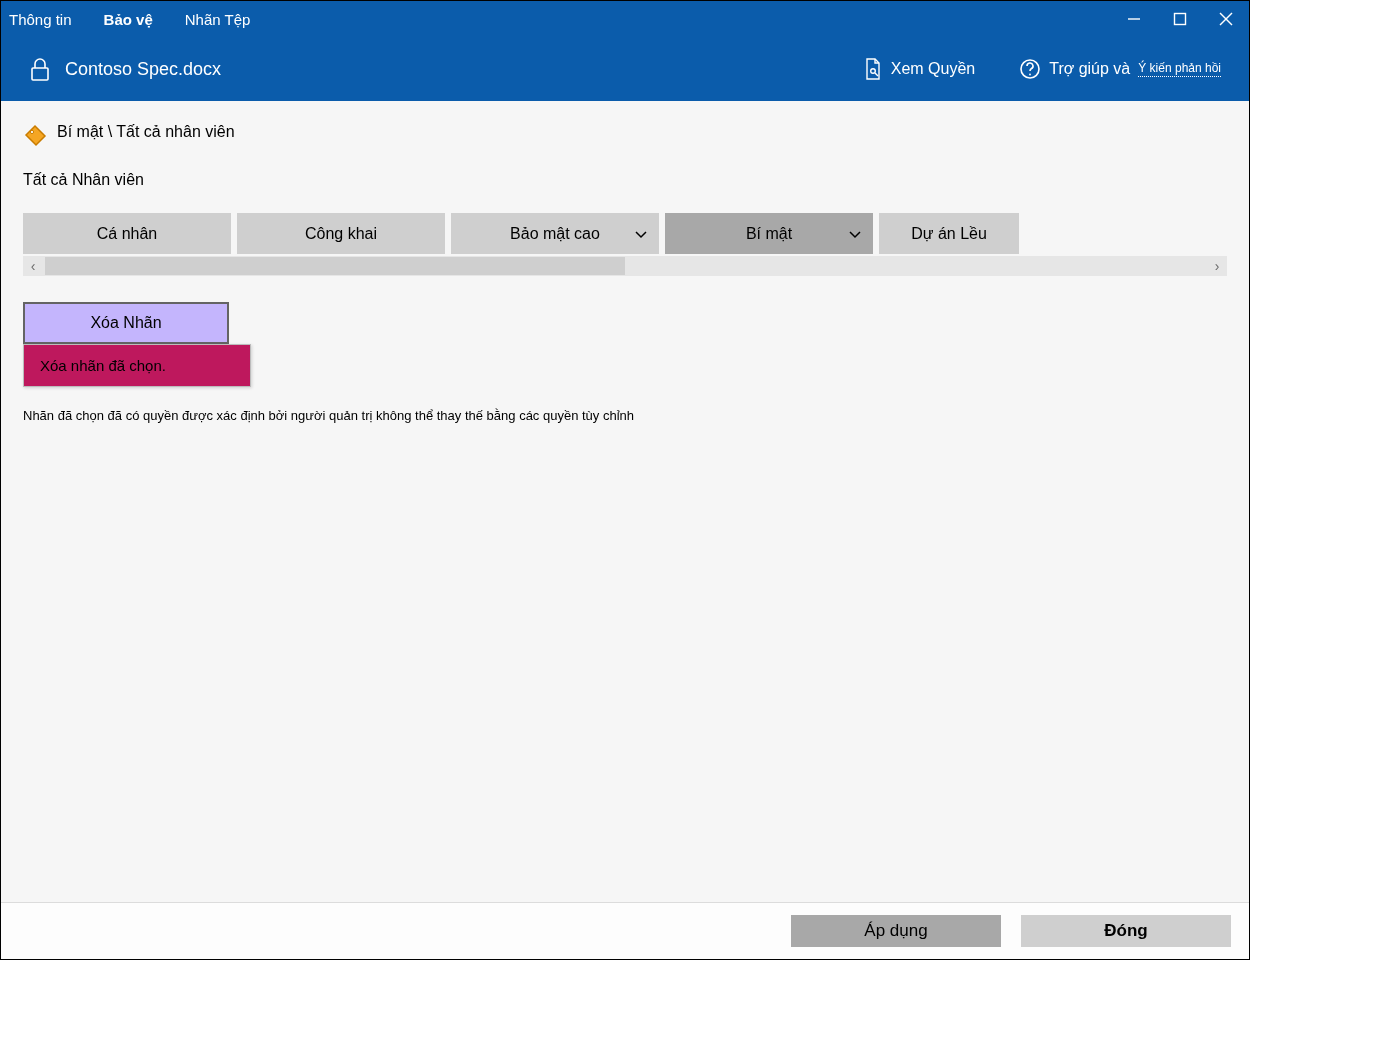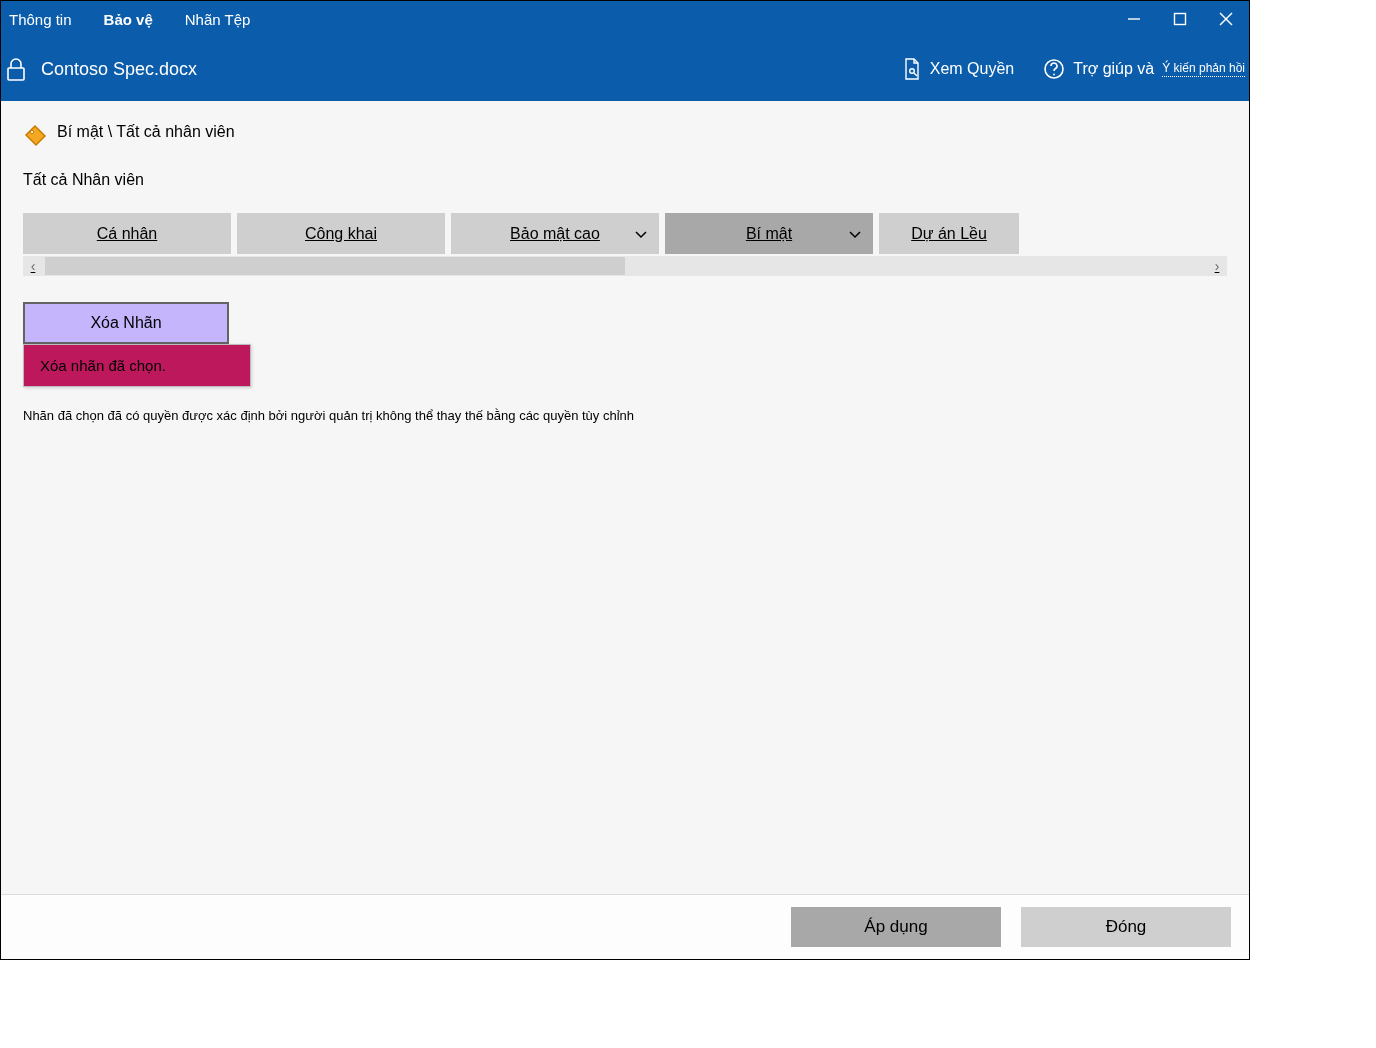--- a/index.html
+++ b/index.html
@@ -51,33 +51,33 @@
       height: 36px;
       display: flex;
       align-items: center;
       justify-content: center;
       cursor: pointer;
     }
     .header-bottom {
       display: flex;
       align-items: center;
       height: 64px;
-      padding: 0 4px;
+      padding: 0 28px;
     }
     .file-title-wrap {
       display: flex;
       align-items: center;
       gap: 14px;
       font-size: 18px;
     }
     .header-right {
       margin-left: auto;
       display: flex;
       align-items: center;
-      gap: 29px;
+      gap: 44px;
       font-size: 16px;
     }
     .header-link {
       display: flex;
       align-items: center;
       gap: 8px;
       cursor: pointer;
     }
     .feedback-part {
       font-size: 12px;
@@ -101,21 +101,20 @@
       font-size: 16px;
     }
     .subheading {
       padding: 14px 22px 10px 22px;
       font-size: 16px;
       color: #000000;
     }
     
     .label-bar {
       padding: 14px 22px 0 22px;
-      text-decoration: underline;
     }
     .label-buttons {
       display: flex;
       gap: 6px;
       overflow: hidden;
     }
     .label-btn {
       height: 41px;
       background: #cfcfcf;
       border: none;
@@ -198,27 +197,27 @@
       margin-top: auto;
       display: flex;
       justify-content: flex-end;
       gap: 20px;
       padding: 12px 18px 12px 18px;
       border-top: 1px solid #dcdcdc;
       background: #fdfdfd;
     }
     .footer-btn {
       width: 210px;
-      height: 40px;
+      height: 32px;
       border: none;
       font-size: 17px;
       cursor: pointer;
     }
     .footer-btn.apply { background: #a8a8a8; }
-    .footer-btn.close { background: #cfcfcf; }
+    .footer-btn.close { background: #cfcfcf; font-weight: bold; }
     
     .hdr-svg { stroke: #ffffff; fill: none; }
   </style>
 </head>
 <body>
 
 <div class="window-wrapper">
 
   <div class="header">
     <div class="header-top">

